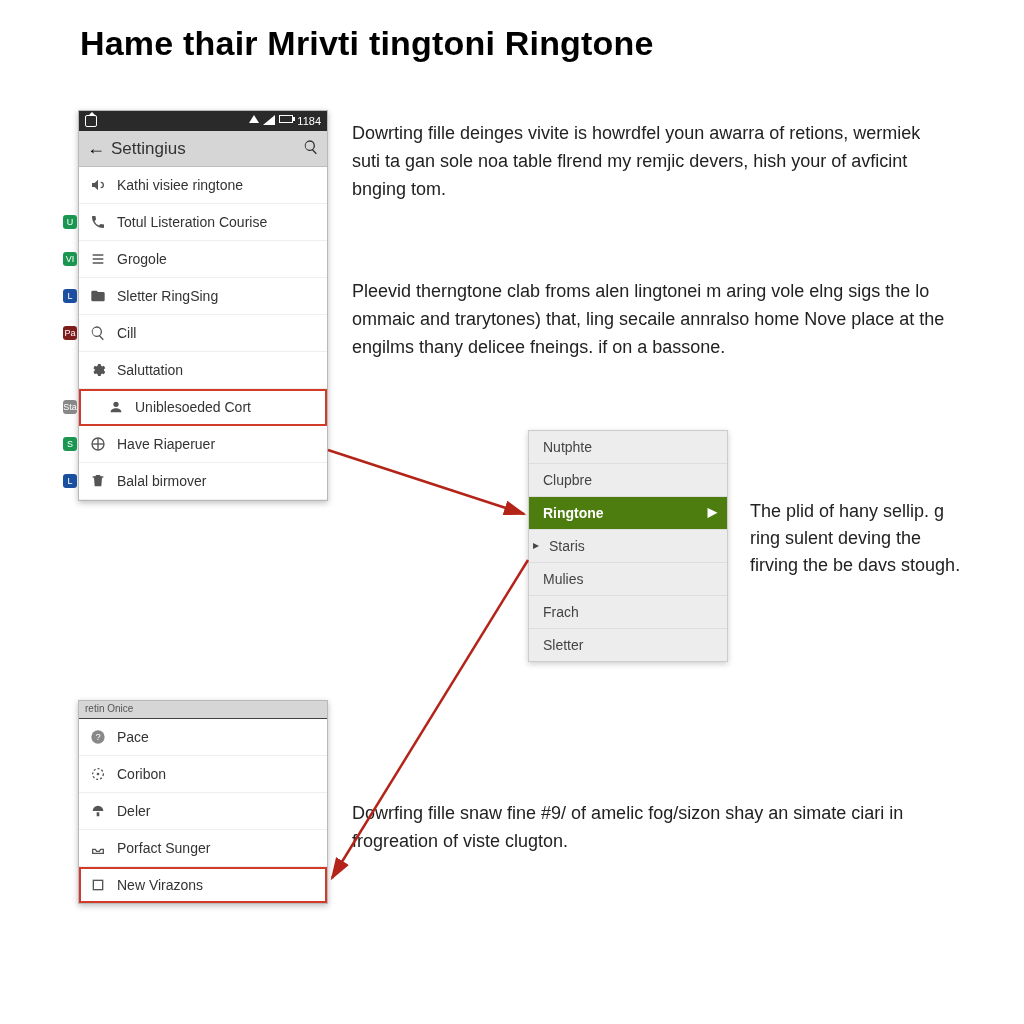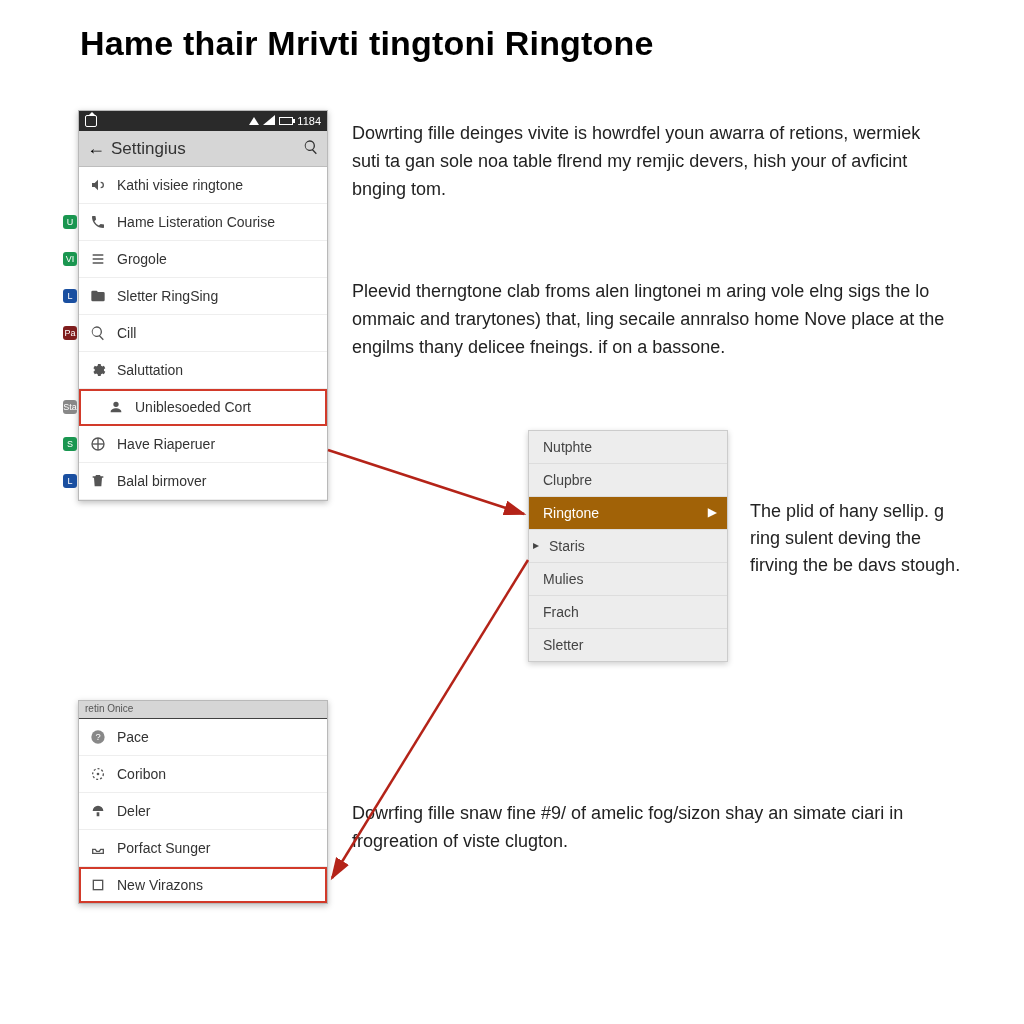--- a/index.html
+++ b/index.html
@@ -7,21 +7,21 @@
   .page-title { font-size: 34px; font-weight: 700; position: absolute; left: 80px; top: 24px; letter-spacing: 0.2px; }
 
   
   .phone {
     position: absolute; left: 78px; top: 110px; width: 250px;
     border: 1px solid #b9b9b9; box-shadow: 0 2px 6px rgba(0,0,0,0.25);
     background: #fff;
   }
   .statusbar { height: 20px; background: #2a2a2a; color: #fff; display: flex; align-items: center; justify-content: space-between; padding: 0 6px; font-size: 11px; }
   .status-left { display: flex; align-items: center; gap: 4px; }
-  .status-right { display: flex; align-items: center; gap: 4px; }
+  .status-right { display: flex; gap: 4px; }
   .status-home { width: 12px; height: 12px; border: 1.5px solid #fff; border-radius: 2px; position: relative; }
   .status-home::after { content:""; position:absolute; left:2px; top:-4px; width:0; height:0; border-left:4px solid transparent; border-right:4px solid transparent; border-bottom:4px solid #fff;}
   .wifi-icon { width:0;height:0;border-left:5px solid transparent;border-right:5px solid transparent;border-bottom:8px solid #fff; transform: rotate(0deg);}
   .cell-icon svg { width: 12px; height: 10px; }
   .batt-icon { width: 14px; height: 8px; border: 1px solid #fff; position: relative; }
   .batt-icon::after { content:""; position:absolute; right:-3px; top:1px; width:2px; height:4px; background:#fff; }
 
   .titlebar { height: 36px; background: #d6d6d6; display:flex; align-items:center; justify-content:space-between; padding: 0 8px; border-bottom: 1px solid #bdbdbd;}
   .titlebar .left { display:flex; align-items:center; gap:6px; }
   .back-arrow { font-size: 18px; }
@@ -37,21 +37,21 @@
   
   .phone2 { position:absolute; left:78px; top:700px; width:250px; border:1px solid #b9b9b9; box-shadow:0 2px 6px rgba(0,0,0,0.25); background:#fff; }
   .phone2-top { height:18px; background:#d6d6d6; border-bottom:1px solid #404040; font-size:10px; color:#555; padding:2px 6px; }
   .phone2 .menu-item:last-child { border-bottom:none; }
   .menu-item.highlight2 { outline: 2px solid #d23a2a; outline-offset: -2px; }
 
   
   .dropdown { position:absolute; left:528px; top:430px; width:200px; background:#ededed; border:1px solid #ccc; box-shadow:0 2px 6px rgba(0,0,0,0.2); }
   .dd-item { padding:8px 14px; font-size:14px; color:#444; border-bottom:1px solid #ddd; position:relative; }
   .dd-item:last-child { border-bottom:none; }
-  .dd-item.sel { background:#a16207; color:#fff; font-weight:400; }
+  .dd-item.sel { background:#4d7c0f; color:#fff; font-weight:700; }
   .dd-item.sel::after { content:"▶"; position:absolute; right:10px; top:8px; font-size:12px; color:#fff; }
   .dd-item.caret::before { content:"▸"; position:absolute; left:4px; top:8px; font-size:12px; color:#444; }
   .dd-item.caret { padding-left: 20px; }
 
   
   .para { position:absolute; font-size:18px; line-height:1.55; color:#222; }
   .caption { position:absolute; font-size:18px; line-height:1.5; color:#222; }
 
   
   svg.arrows { position:absolute; left:0; top:0; width:1024px; height:1024px; pointer-events:none; }
@@ -100,21 +100,21 @@
         </span>
         <span>Kathi visiee ringtone</span>
       </div>
       <div class="menu-item">
         <span class="sidebadge" style="background: rgb(26, 150, 80);">U</span>
         <span class="icn">
           <svg viewBox="0 0 24 24">
             <path d="M6.6 10.8a15 15 0 006.6 6.6l2.2-2.2a1 1 0 011-.25 11.4 11.4 0 003.6.58 1 1 0 011 1V20a1 1 0 01-1 1A17 17 0 013 4a1 1 0 011-1h3.5a1 1 0 011 1 11.4 11.4 0 00.57 3.6 1 1 0 01-.25 1z"></path>
           </svg>
         </span>
-        <span>Hame Listeration Courise</span>
+        <span>Totul Listeration Courise</span>
       </div>
       <div class="menu-item">
         <span class="sidebadge" style="background: rgb(26, 150, 80);">VI</span>
         <span class="icn">
           <svg viewBox="0 0 24 24">
             <path d="M4 5h16v2H4zM4 11h16v2H4zM4 17h16v2H4z"></path>
           </svg>
         </span>
         <span>Grogole</span>
       </div>

